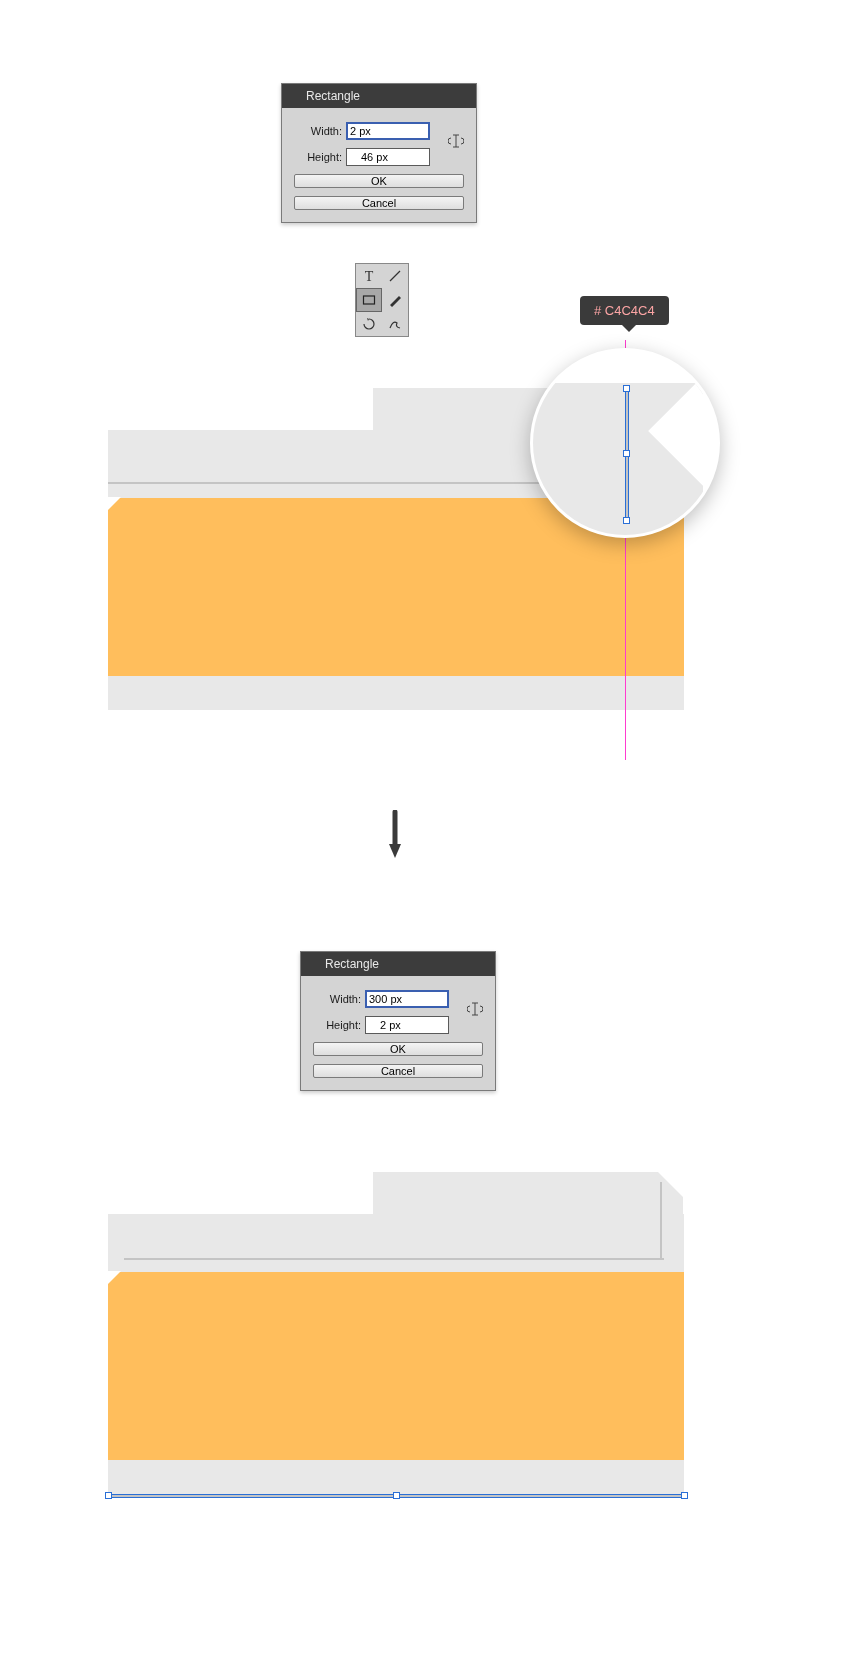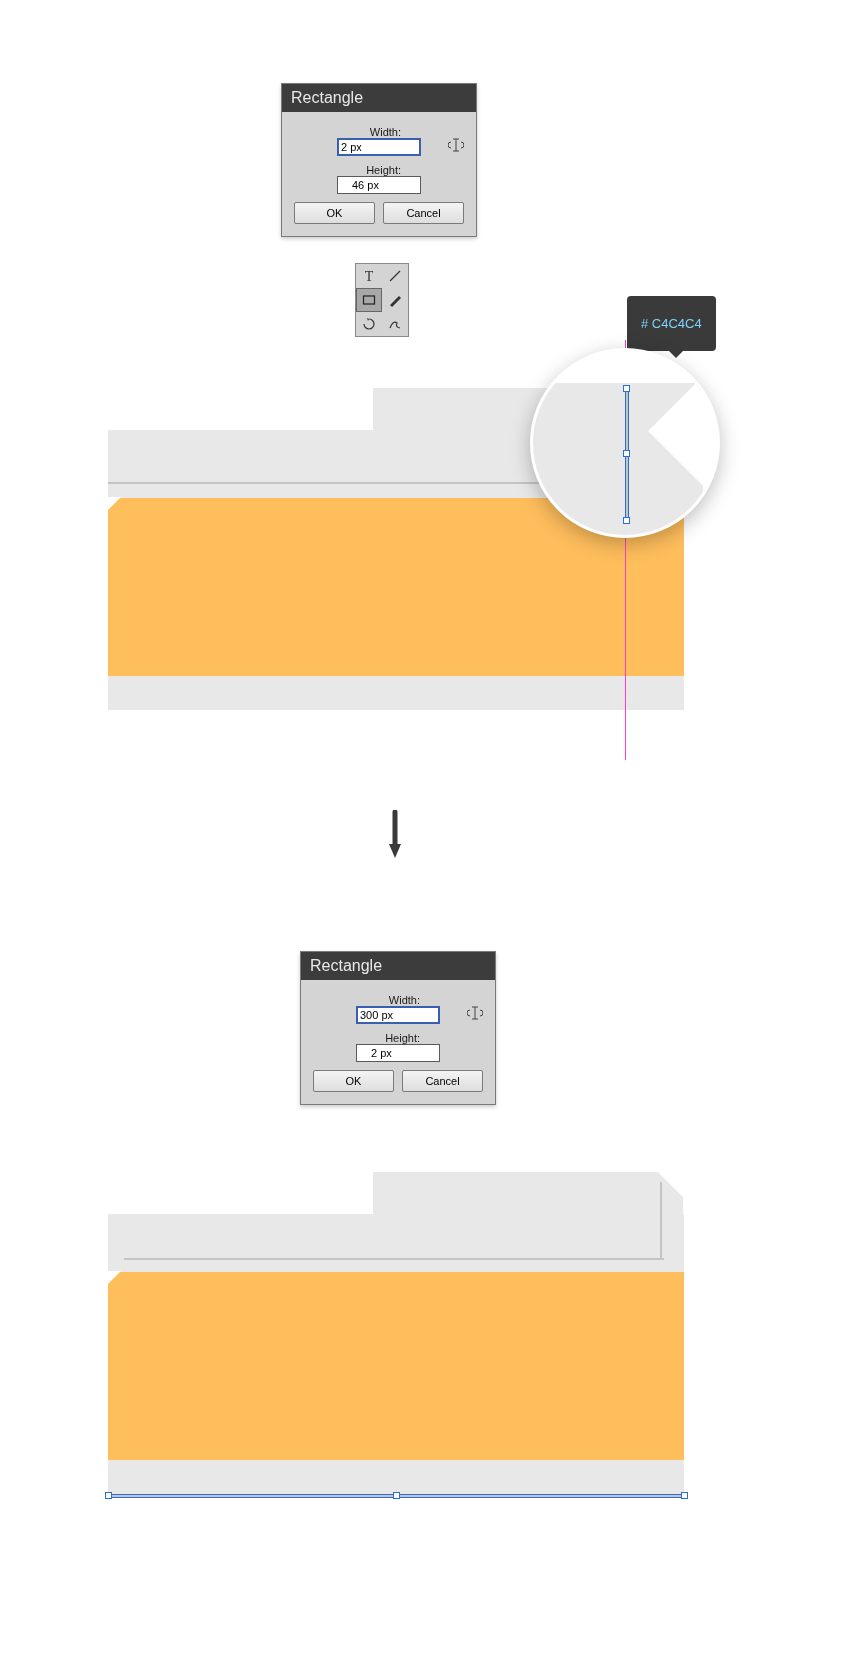--- a/index.html
+++ b/index.html
@@ -10,35 +10,34 @@
   
   .dialog {
     position: absolute;
     background: #d4d4d4;
     border: 1px solid #7a7a7a;
     box-shadow: 0 2px 4px rgba(0,0,0,0.2);
   }
   .dialog-title {
     background: #3c3c3c;
     color: #e8e8e8;
-    font-size: 16px;
-    padding: 5px 9px;
+    font-size: 12px;
+    padding: 5px 24px;
     font-weight: normal;
   }
   .dialog-body {
     padding: 14px 12px 12px 12px;
     position: relative;
   }
   .field-row {
     display: flex;
     align-items: center;
     margin-bottom: 8px;
     font-size: 11px;
     color: #1a1a1a;
-    flex-direction: column;
   }
   .field-row label {
     width: 48px;
     text-align: right;
     margin-right: 4px;
   }
   .field-row input {
     width: 84px;
     height: 18px;
     padding: 1px 14px;
@@ -55,20 +54,21 @@
     position: absolute;
     right: 12px;
     top: 26px;
     width: 16px;
     height: 14px;
   }
   .dialog-buttons {
     display: flex;
     gap: 8px;
     margin-top: 0;
+    flex-direction: column;
   }
   .dlg-btn {
     flex: 1;
     height: 22px;
     background: linear-gradient(#f4f4f4, #dedede);
     border: 1px solid #7a7a7a;
     font-size: 11px;
     cursor: pointer;
     border-radius: 2px;
   }
@@ -92,27 +92,26 @@
   }
   .tool-cell.selected {
     background: #a8a8a8;
     border: 1px solid #666;
   }
   
   
   .color-tip {
     position: absolute;
     background: #3a3a3a;
-    color: #7dd3fc;
+    color: #fca5a5;
     font-size: 13px;
-    padding: 20px 14px;
+    padding: 7px 14px;
     border-radius: 4px;
     left: 580px;
     top: 296px;
-    margin-left: 47px;
   }
   .color-tip::after {
     content: "";
     position: absolute;
     bottom: -7px;
     left: 42px;
     border-left: 7px solid transparent;
     border-right: 7px solid transparent;
     border-top: 7px solid #3a3a3a;
   }

